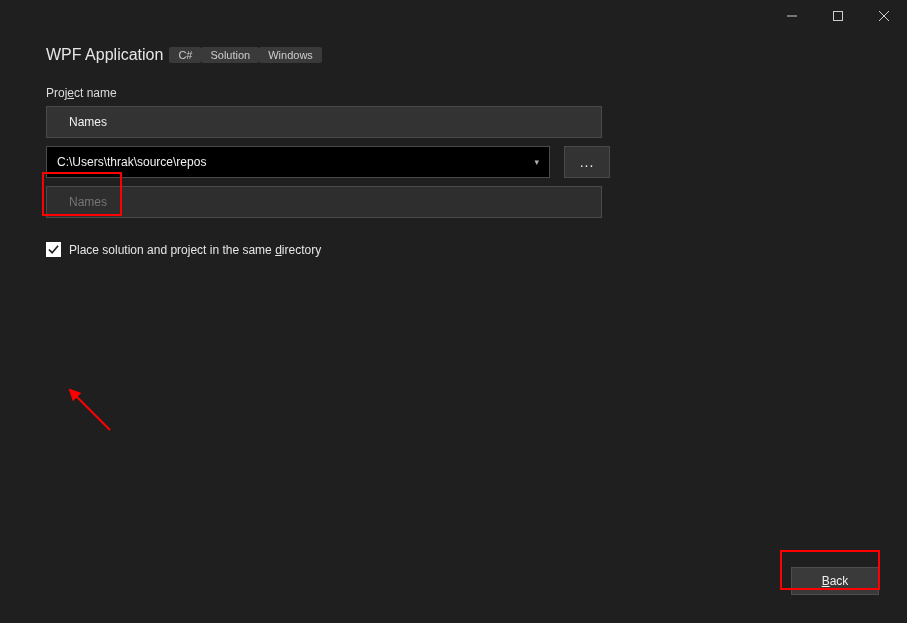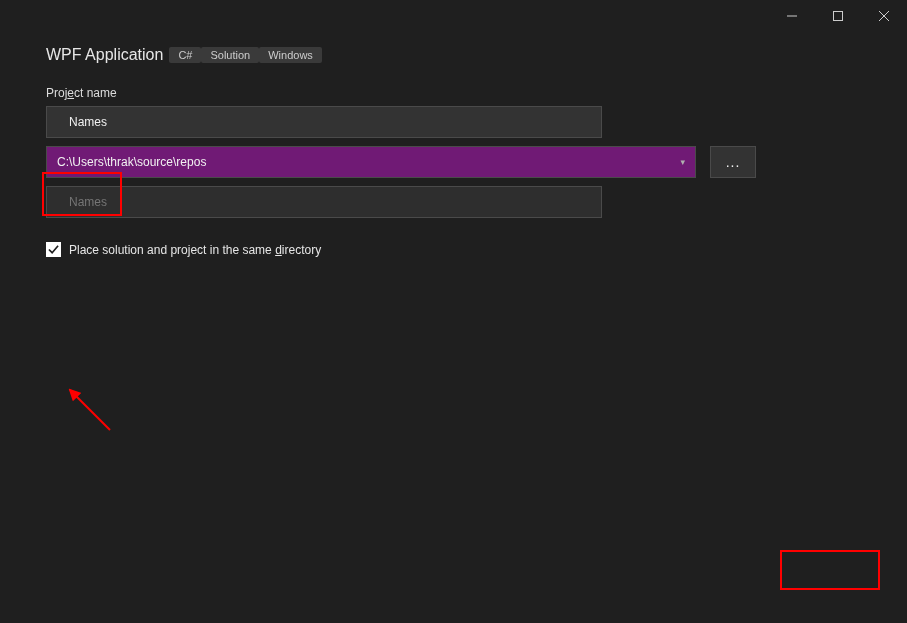--- a/index.html
+++ b/index.html
@@ -87,23 +87,23 @@
     }
     .field-group {
       margin-bottom: 8px;
     }
     .location-row {
       display: flex;
       align-items: center;
       gap: 14px;
     }
     .location-combo {
-      width: 650px;
-      height: 32px;
-      background: #701a75;
+      width: 504px;
+      height: 32px;
+      background: #000000;
       border: 1px solid #4a4a4a;
       display: flex;
       align-items: center;
       padding: 0 10px;
       color: #f1f1f1;
       font-size: 12px;
       position: relative;
     }
     .location-combo .caret {
       position: absolute;
@@ -247,20 +247,23 @@
           <polyline points="1,6 4.5,9.5 11,2" fill="none" stroke="#1f1f1f" stroke-width="1.8"></polyline>
         </svg>
     </div>
     <span class="checkbox-label">
       <span>Place solution and project in the same </span><span class="underline">d</span><span>irectory</span>
     </span>
   </div>
 </div>
 
 <div class="footer">
+  <div class="footer-btn">
+    <span><span class="underline">B</span><span>ack</span></span>
+  </div>
 </div>
 
 <div class="annotation-box" style="left:42px; top:172px; width:80px; height:44px;"></div>
 <div class="annotation-box" style="left:780px; top:550px; width:100px; height:40px;"></div>
 
 <svg class="annotation-arrow" style="left:60px; top:380px; width:60px; height:60px;" viewBox="0 0 60 60">
   <defs>
     <marker id="arrowhead" markerWidth="6" markerHeight="6" refX="5" refY="3" orient="auto">
       <polygon points="0 0, 6 3, 0 6" fill="#ff0000"></polygon>
     </marker>

